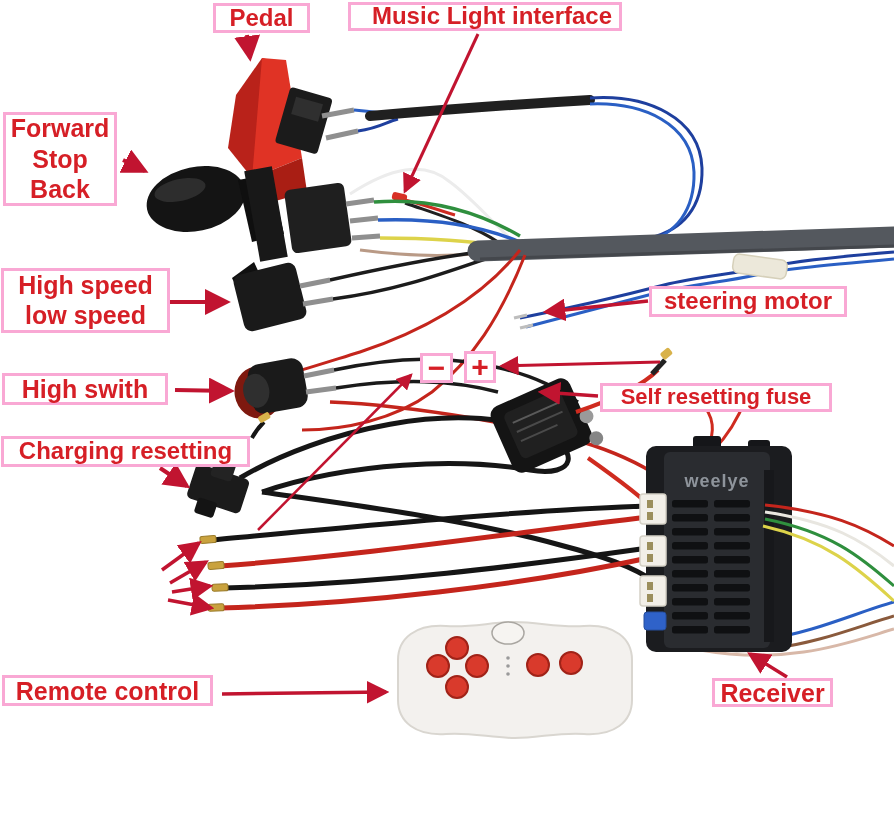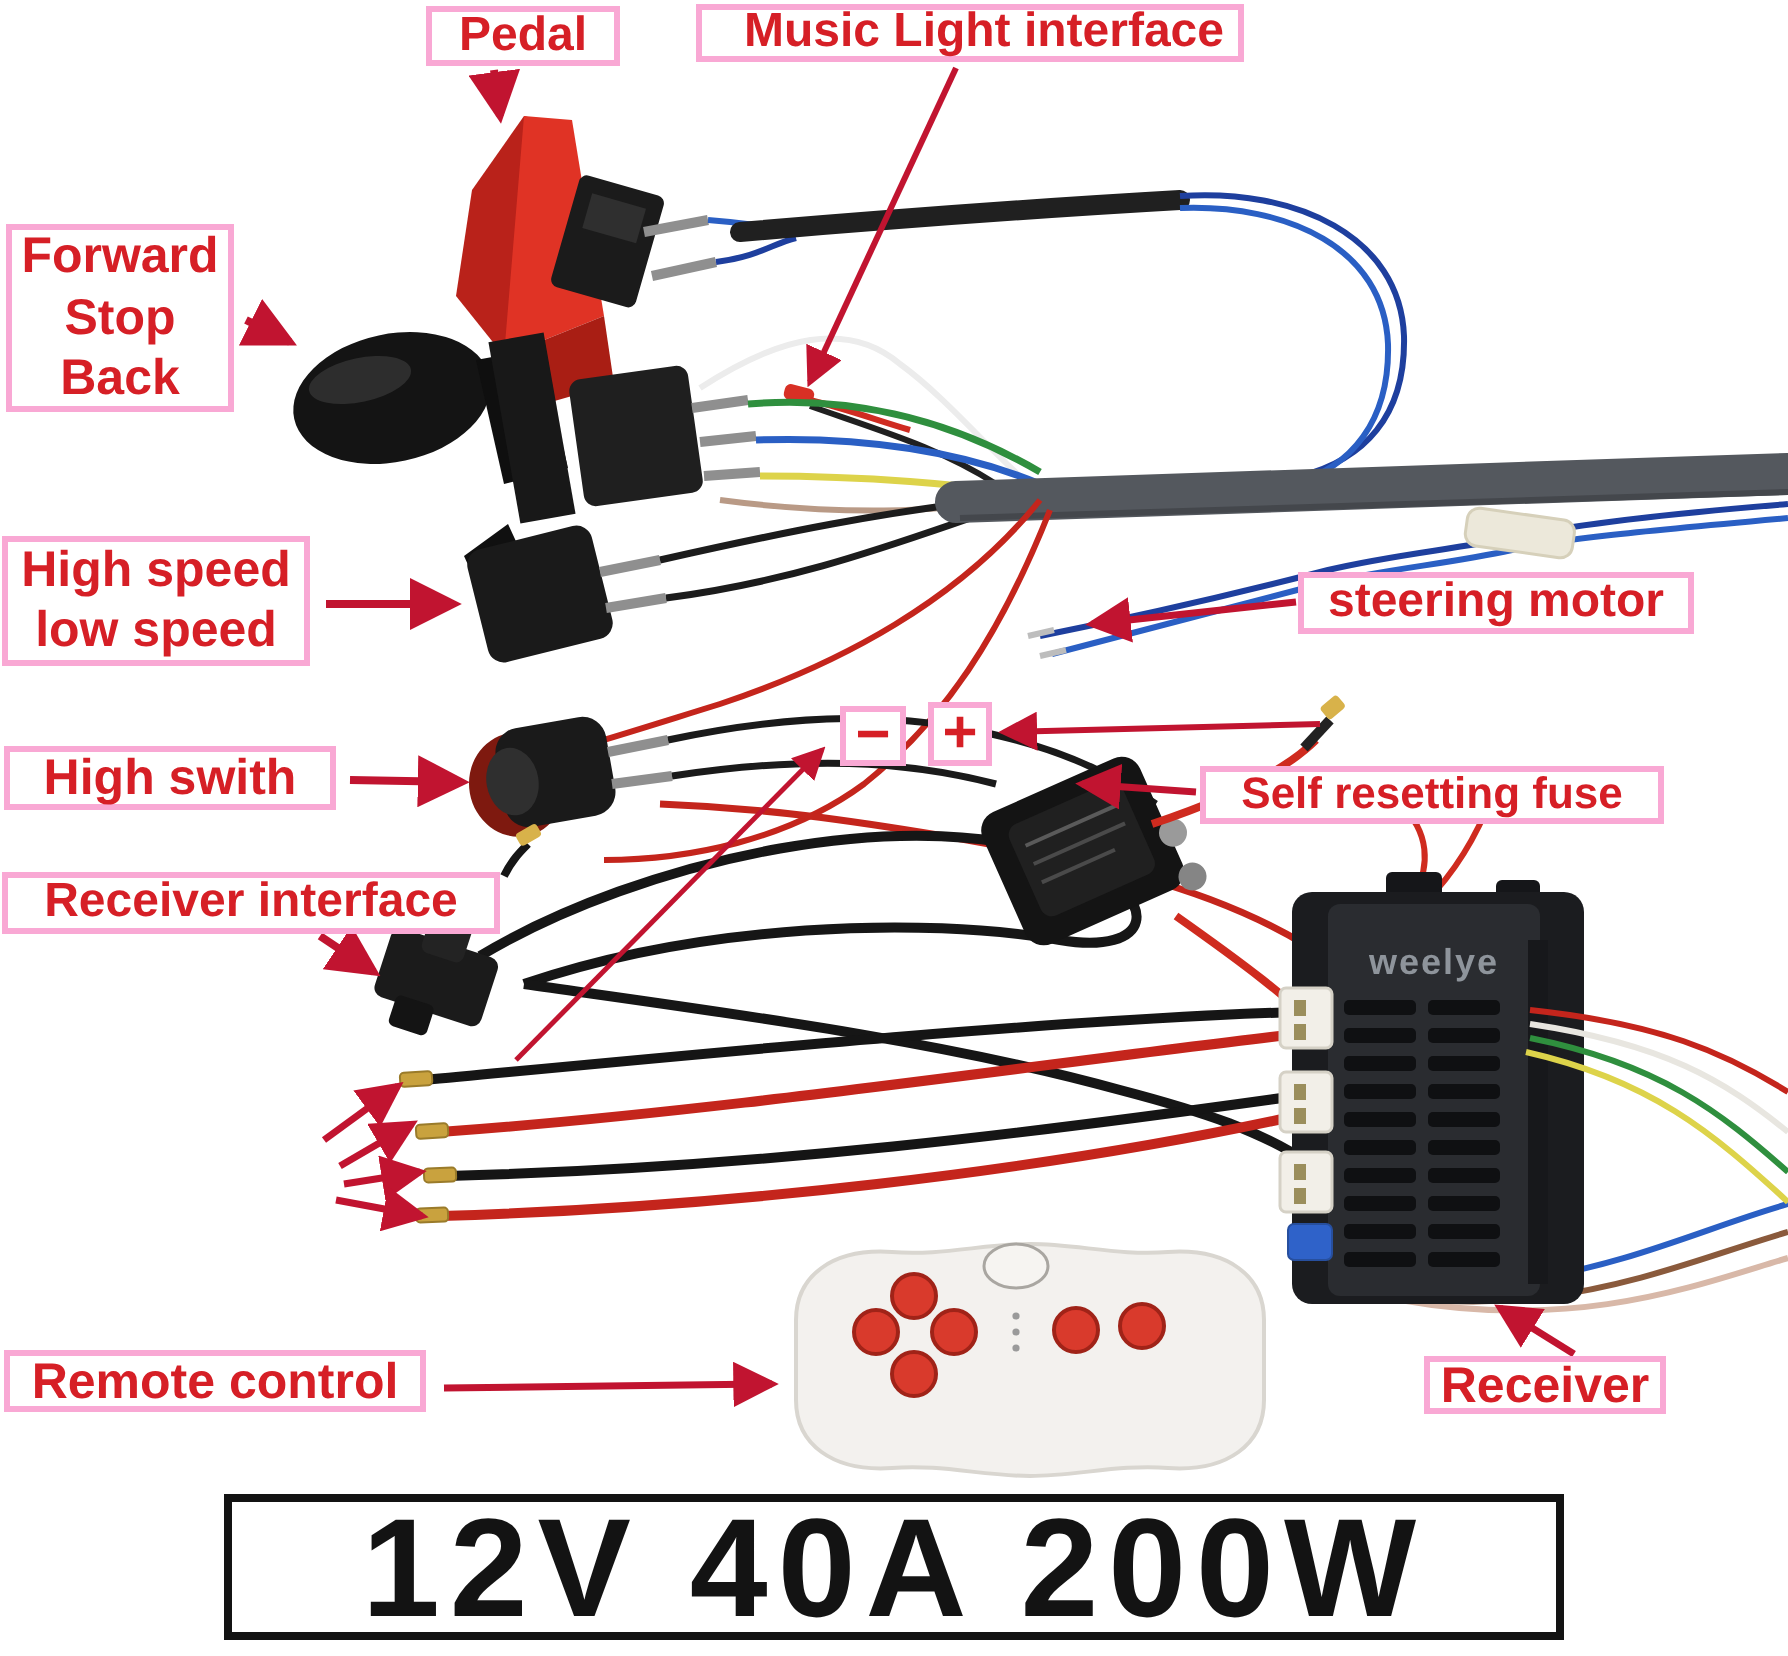--- a/index.html
+++ b/index.html
@@ -233,26 +233,25 @@
     <path d="M222,694 L386,692" stroke-width="3.5" marker-end="url(#ah)"></path>
     <path d="M787,677 L750,654" stroke-width="3.5" marker-end="url(#ah)"></path>
   </g>
 </svg>
 
 <div class="lbl" style="left:213px;top:3px;width:97px;height:30px;font-size:24px;">Pedal</div>
 <div class="lbl" style="left:348px;top:2px;width:274px;height:29px;font-size:24px;padding-left:20px;">Music Light interface</div>
 <div class="lbl" style="left:3px;top:112px;width:114px;height:94px;font-size:25px;line-height:1.22;">Forward
 Stop
 Back</div>
-<div class="lbl" style="left:1px;top:268px;width:154px;height:65px;font-size:25px;line-height:1.18;">High speed
+<div class="lbl" style="left:1px;top:268px;width:169px;height:65px;font-size:25px;line-height:1.18;">High speed
 low speed</div>
 <div class="lbl" style="left:649px;top:286px;width:198px;height:31px;font-size:24px;">steering motor</div>
 <div class="lbl" style="left:2px;top:373px;width:166px;height:32px;font-size:25px;">High swith</div>
 <div class="lbl" style="left:420px;top:353px;width:33px;height:30px;font-size:30px;padding:0;">−</div>
 <div class="lbl" style="left:464px;top:351px;width:32px;height:32px;font-size:30px;padding:0;">+</div>
 <div class="lbl" style="left:600px;top:383px;width:232px;height:29px;font-size:22px;">Self resetting fuse</div>
-<div class="lbl" style="left:1px;top:436px;width:249px;height:31px;font-size:24px;">Receiver interface</div>
+<div class="lbl" style="left:1px;top:436px;width:249px;height:31px;font-size:24px;">Charging resetting</div>
 <div class="lbl" style="left:2px;top:675px;width:211px;height:31px;font-size:25px;">Remote control</div>
 <div class="lbl" style="left:712px;top:678px;width:121px;height:29px;font-size:25px;">Receiver</div>
 
-<div class="rating" style="left:112px;top:747px;width:670px;height:73px;font-size:70px;">12V 40A 200W</div>
 
 </div>
 
 </body></html>

